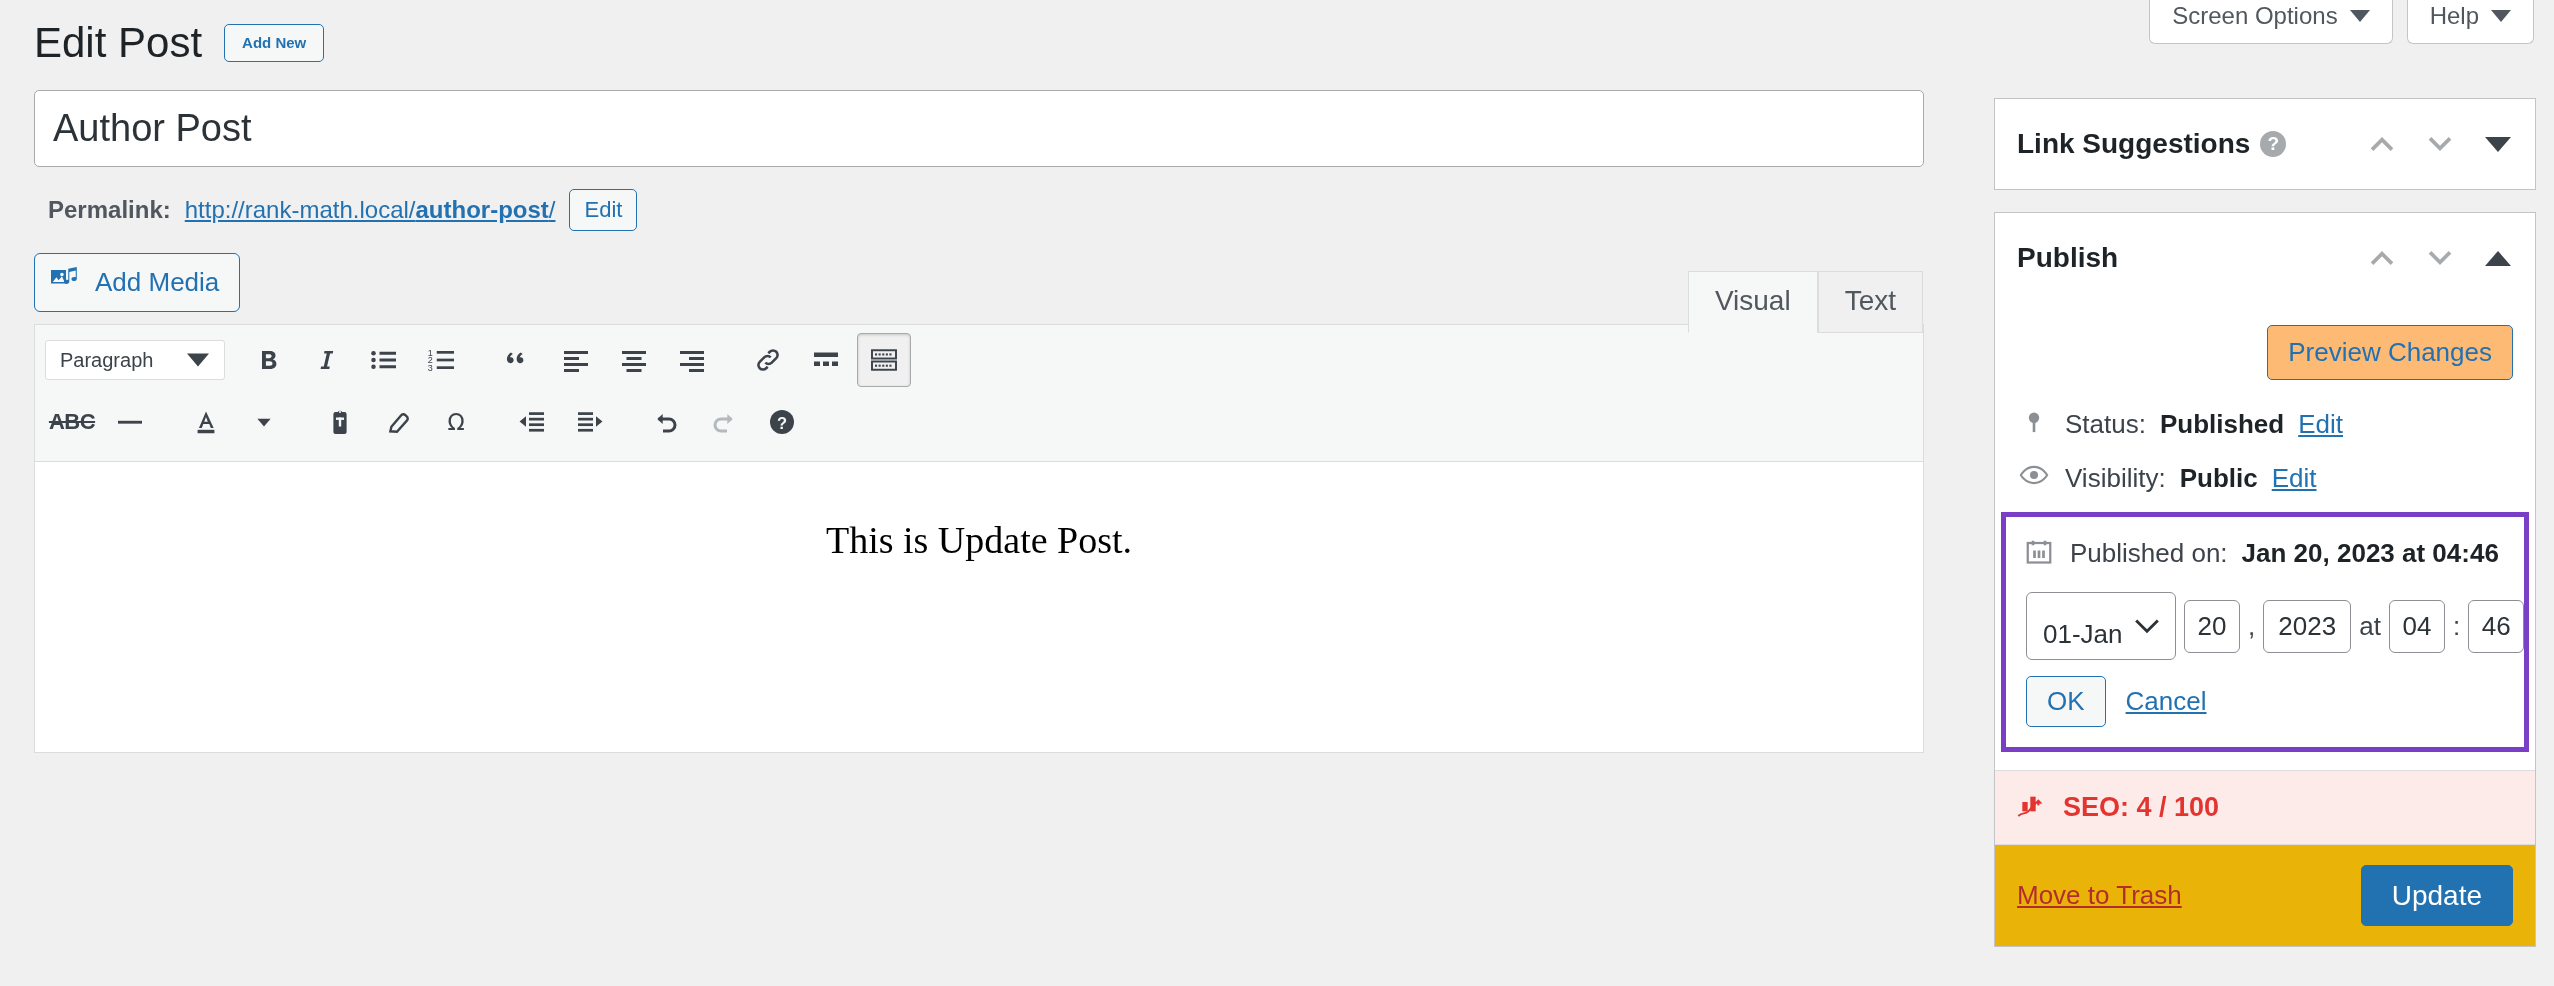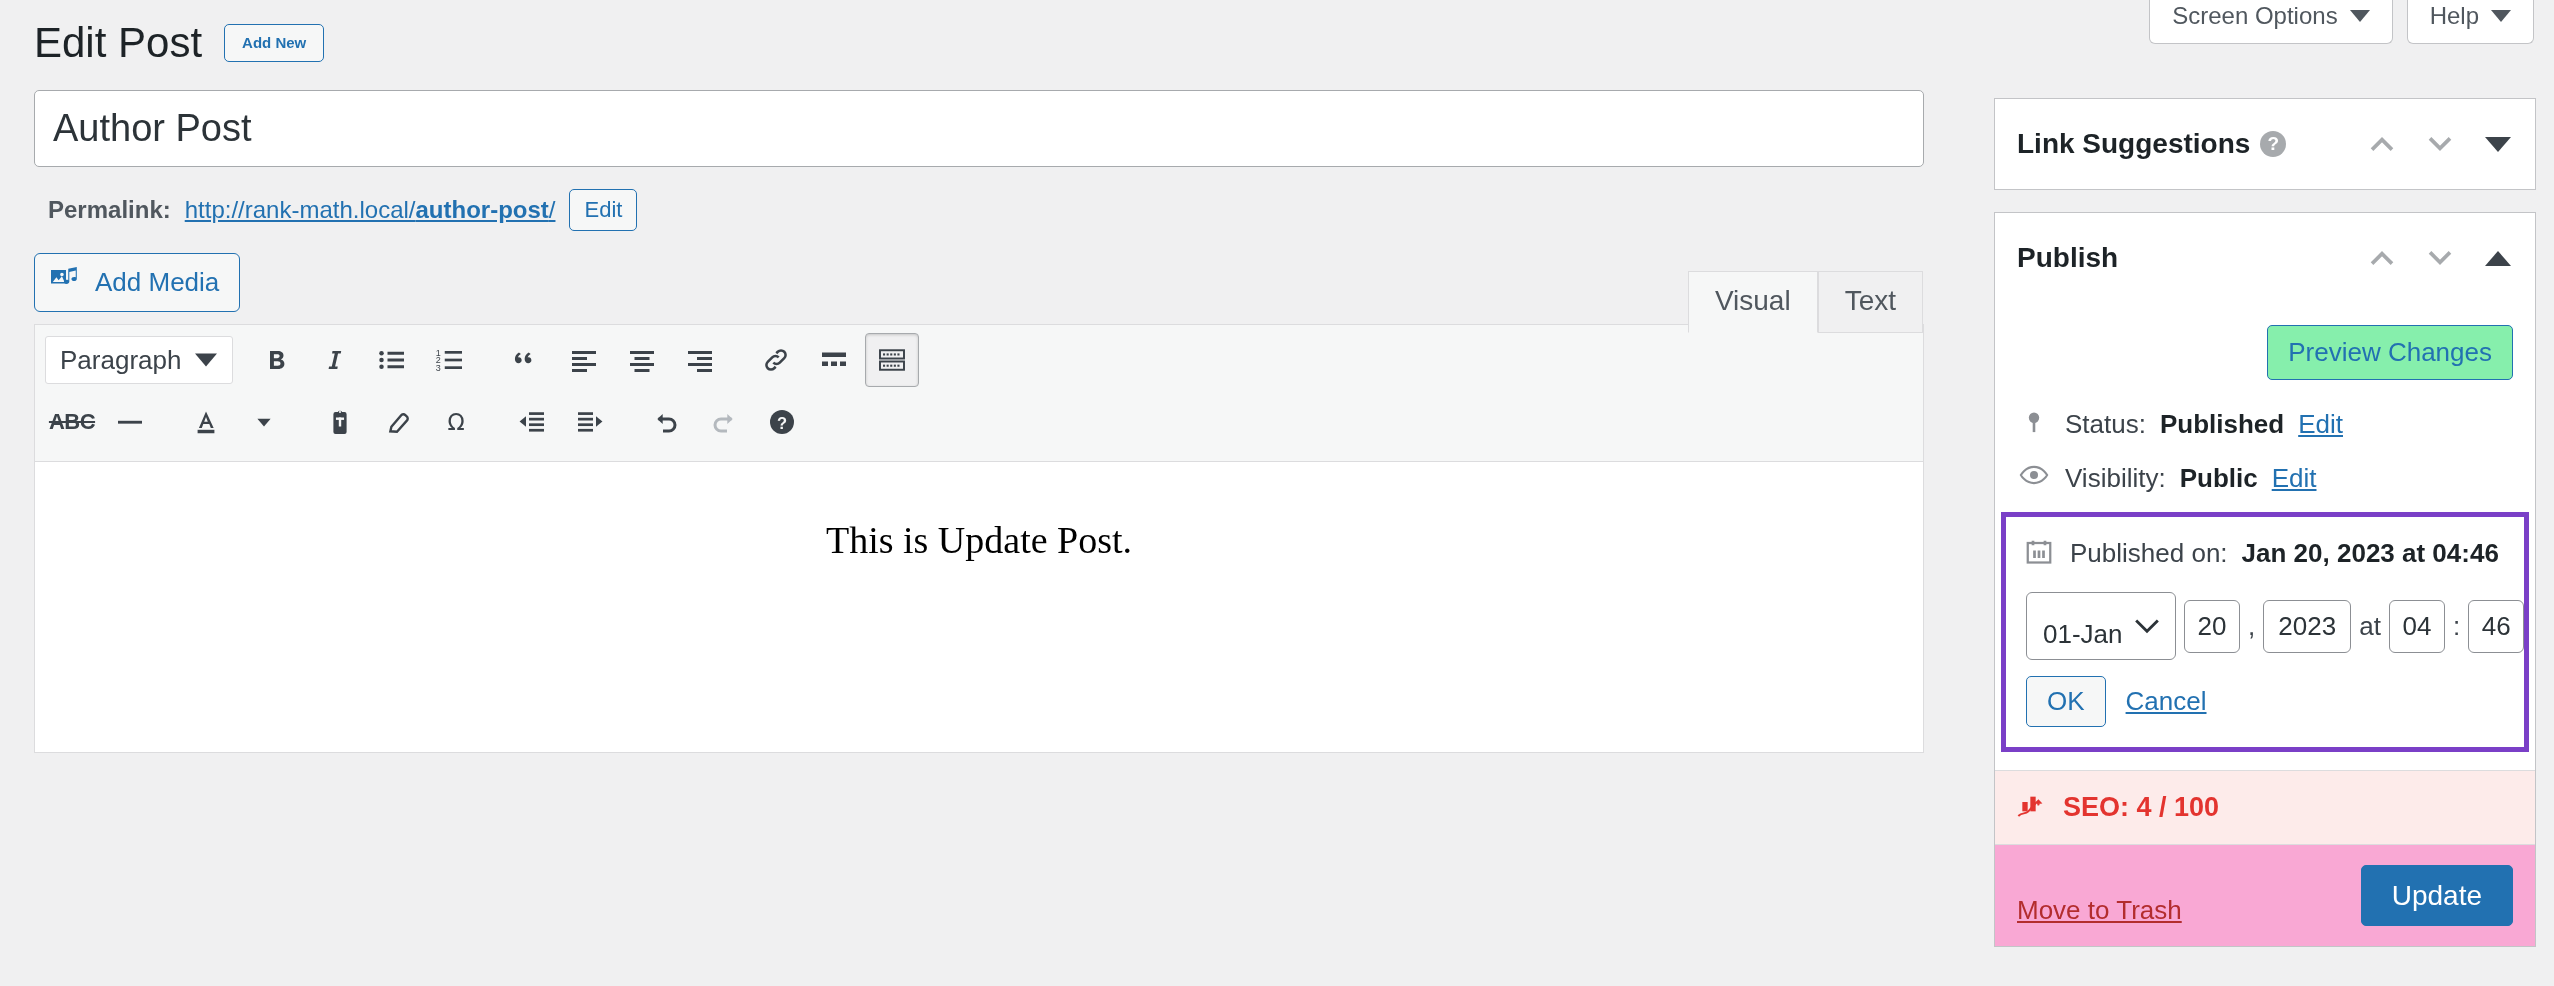--- a/index.html
+++ b/index.html
@@ -141,21 +141,21 @@
   .toolbar-row {
     display: flex; align-items: center;
     gap: 4px; padding: 4px 10px;
   }
   .tb-sep { width: 14px; }
   .format-select {
     appearance: none; -webkit-appearance: none;
     background: #fff;
     border: 1px solid #dcdcde;
     border-radius: 3px;
-    font-size: 26px; color: #3c434a;
+    font-size: 20px; color: #3c434a;
     padding: 8px 50px 8px 14px;
     font-family: "Liberation Sans", sans-serif;
     cursor: pointer;
     min-width: 180px;
   }
   .select-wrap { position: relative; display: inline-block; margin-right: 12px; }
   .select-wrap .sel-caret {
     position: absolute; right: 16px; top: 50%;
     transform: translateY(-50%);
     width: 0; height: 0;
@@ -244,21 +244,21 @@
     width: 0; height: 0;
     border-left: 13px solid transparent;
     border-right: 13px solid transparent;
     border-bottom: 15px solid #3c434a;
   }
 
   
   .publish-inner { padding: 16px 22px 10px 22px; }
   .preview-row { display: flex; justify-content: flex-end; padding: 6px 0 18px 0; }
   .preview-btn {
-    background: #86efac;
+    background: #fdba74;
     border: 1px solid #2271b1;
     color: #2271b1;
     font-size: 26px;
     border-radius: 5px;
     padding: 11px 20px;
     cursor: pointer;
   }
   .misc-row {
     display: flex; align-items: flex-start; gap: 14px;
     font-size: 26px; color: #3c434a;
@@ -330,22 +330,22 @@
     padding: 20px 22px;
     display: flex; align-items: center; gap: 14px;
   }
   .seo-text {
     color: #e3342f; font-size: 27px; font-weight: bold;
     line-height: 1.2;
   }
 
   
   .publish-footer {
-    background: #f9a8d4;
-    display: flex; align-items: flex-end; justify-content: space-between;
+    background: #eab308;
+    display: flex; align-items: center; justify-content: space-between;
     padding: 20px 22px;
   }
   .trash-link {
     color: #b32d2e; text-decoration: underline;
     font-size: 26px; cursor: pointer;
   }
   .update-btn {
     background: #2271b1; border: 1px solid #2271b1;
     color: #fff; font-size: 28px;
     border-radius: 5px;

